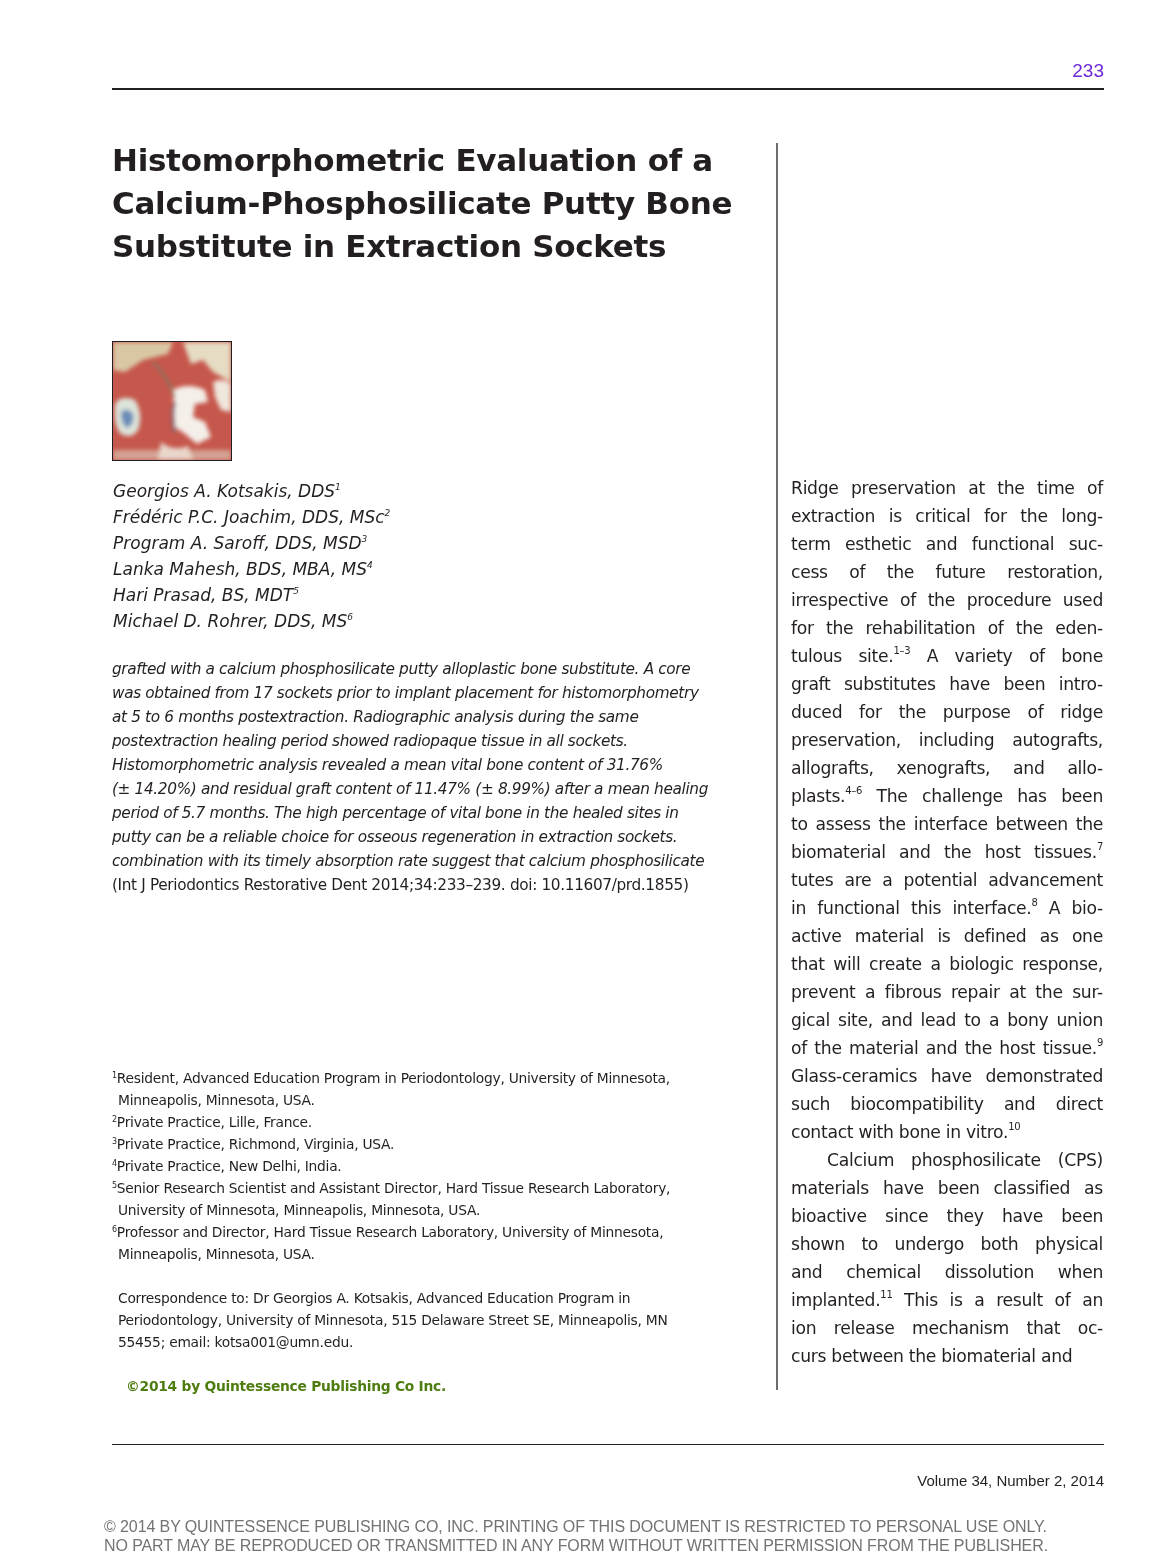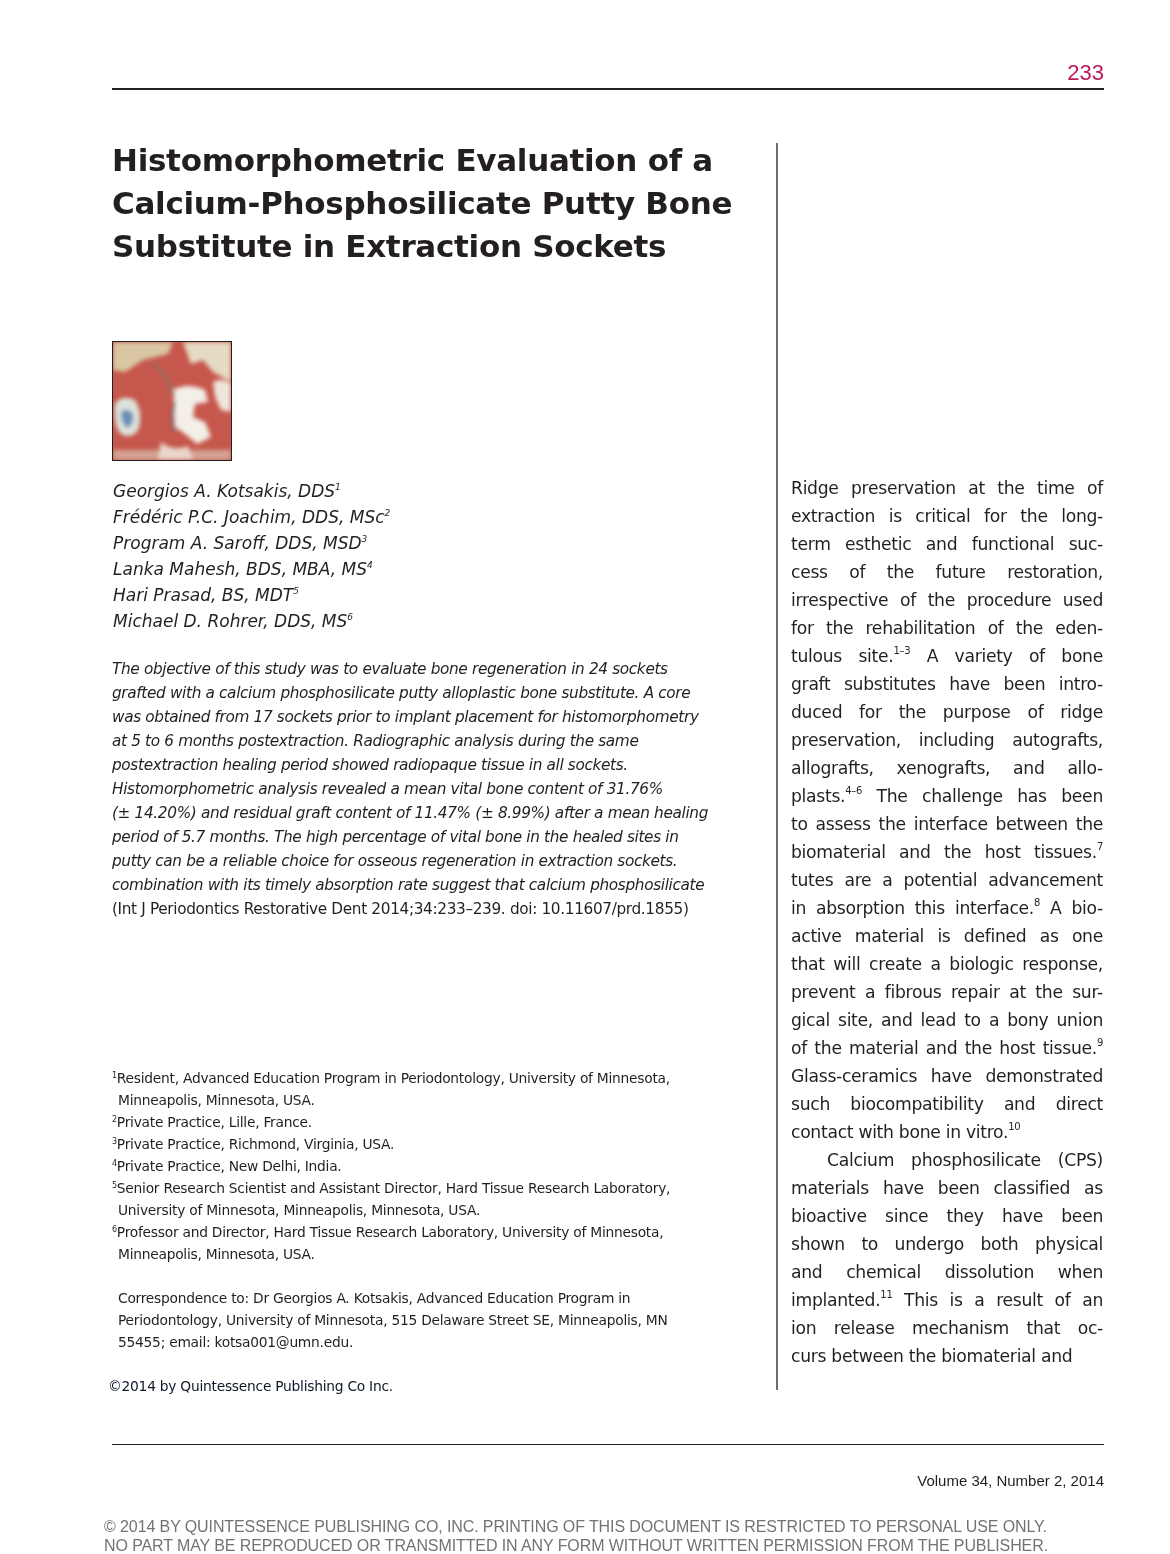--- a/index.html
+++ b/index.html
@@ -1,38 +1,38 @@
 <!DOCTYPE html>
 <html><head>
   <meta charset="utf-8">
   <style>
     html, body { margin: 0; padding: 0; background: #ffffff; }
     body { width: 1170px; height: 1554px; position: relative; overflow: hidden; color: #231f20; font-family: "DejaVu Sans", sans-serif; }
     .abs { position: absolute; }
-    .page-number { right: 66px; top: 60px; font-family: "Liberation Sans", sans-serif; font-size: 22px; color: #be185d; margin-left: 24px; }
+    .page-number { right: 66px; top: 60px; font-family: "Liberation Sans", sans-serif; font-size: 19px; color: #6d28d9; margin-left: 24px; }
     .rule { left: 112px; width: 992px; height: 1.5px; background: #231f20; }
     .top-rule { top: 88px; }
     .bottom-rule { top: 1444px; height: 1px; }
     .col-divider { left: 776px; top: 143px; width: 1.5px; height: 1247px; background: #6d6d6d; }
     .title { left: 112px; top: 139px; width: 640px; font-family: "DejaVu Sans", sans-serif; font-size: 31px; line-height: 43px; font-weight: 500; color: #231f20; letter-spacing: -0.3px; }
     .title .line { display: block; white-space: nowrap; font-weight: bold; }
     .thumb { left: 112px; top: 341px; width: 118px; height: 118px; border: 1.5px solid #231f20; overflow: hidden; background: #c85a4f; }
     .authors { left: 113px; top: 478px; font-family: "DejaVu Sans", sans-serif; font-style: italic; font-size: 17px; line-height: 26px; color: #231f20; }
     .authors .author { display: block; white-space: nowrap; }
     .authors sup, .affil sup, .body-col sup { font-size: 9px; vertical-align: 7px; line-height: 0; }
     .abstract { left: 112px; top: 657px; width: 650px; font-family: "DejaVu Sans", sans-serif; font-size: 15.3px; line-height: 24px; color: #231f20; letter-spacing: -0.35px; }
     .abstract .aline { display: block; white-space: nowrap; font-style: italic; }
     .abstract .citation { font-style: normal; }
     .affil { left: 112px; top: 1067px; width: 620px; font-family: "DejaVu Sans", sans-serif; font-size: 13.8px; line-height: 22px; color: #231f20; letter-spacing: -0.25px; }
     .affil .aff { display: block; white-space: nowrap; }
     .affil .cont { padding-left: 6px; }
     .affil sup { font-size: 8px; vertical-align: 5px; }
     .corr { left: 118px; top: 1287px; width: 620px; font-family: "DejaVu Sans", sans-serif; font-size: 13.8px; line-height: 22px; color: #231f20; letter-spacing: -0.25px; }
     .corr .cl { display: block; white-space: nowrap; }
-    .copyright-line { left: 108px; top: 1375px; font-family: "DejaVu Sans", sans-serif; font-size: 13.8px; line-height: 22px; color: #0f172a; letter-spacing: -0.25px; }
+    .copyright-line { left: 126px; top: 1375px; font-family: "DejaVu Sans", sans-serif; font-size: 13.8px; line-height: 22px; color: #4d7c0f; letter-spacing: -0.25px; font-weight: bold; }
     .body-col { left: 791px; top: 474px; width: 312px; font-family: "DejaVu Sans", sans-serif; font-size: 17.2px; line-height: 28px; color: #231f20; letter-spacing: -0.3px; }
     .body-col .bl { display: block; white-space: nowrap; text-align: justify; text-align-last: justify; }
     .body-col .bl.last { text-align-last: left; }
     .body-col .indent { padding-left: 36px; }
     .body-col sup { font-size: 10px; vertical-align: 8px; }
     .issue { right: 66px; top: 1472px; font-family: "Liberation Sans", sans-serif; font-size: 15px; color: #231f20; }
     .notice { left: 104px; top: 1517px; font-family: "Liberation Sans", sans-serif; font-size: 16px; line-height: 19px; color: #737373; letter-spacing: -0.1px; }
     .notice .nl { display: block; white-space: nowrap; }
   </style>
 </head>
@@ -74,21 +74,20 @@
 <div class="abs authors">
   <span class="author"><span>Georgios A. Kotsakis, DDS</span><sup>1</sup></span>
   <span class="author"><span>Frédéric P.C. Joachim, DDS, MSc</span><sup>2</sup></span>
   <span class="author"><span>Program A. Saroff, DDS, MSD</span><sup>3</sup></span>
   <span class="author"><span>Lanka Mahesh, BDS, MBA, MS</span><sup>4</sup></span>
   <span class="author"><span>Hari Prasad, BS, MDT</span><sup>5</sup></span>
   <span class="author"><span>Michael D. Rohrer, DDS, MS</span><sup>6</sup></span>
 </div>
 
 <div class="abs abstract">
-  <span class="aline">The objective of this study was to evaluate bone regeneration in 24 sockets</span>
   <span class="aline">grafted with a calcium phosphosilicate putty alloplastic bone substitute. A core</span>
   <span class="aline">was obtained from 17 sockets prior to implant placement for histomorphometry</span>
   <span class="aline">at 5 to 6 months postextraction. Radiographic analysis during the same</span>
   <span class="aline">postextraction healing period showed radiopaque tissue in all sockets.</span>
   <span class="aline">Histomorphometric analysis revealed a mean vital bone content of 31.76%</span>
   <span class="aline">(± 14.20%) and residual graft content of 11.47% (± 8.99%) after a mean healing</span>
   <span class="aline">period of 5.7 months. The high percentage of vital bone in the healed sites in</span>
   <span class="aline">putty can be a reliable choice for osseous regeneration in extraction sockets.</span>
   <span class="aline">combination with its timely absorption rate suggest that calcium phosphosilicate</span>
   <span class="aline citation">(Int J Periodontics Restorative Dent 2014;34:233–239. doi: 10.11607/prd.1855)</span>
@@ -123,21 +122,21 @@
     <span class="bl"><span>for the rehabilitation of the eden-</span></span>
     <span class="bl"><span>tulous site.</span><sup>1–3</sup><span> A variety of bone</span></span>
     <span class="bl"><span>graft substitutes have been intro-</span></span>
     <span class="bl"><span>duced for the purpose of ridge</span></span>
     <span class="bl"><span>preservation, including autografts,</span></span>
     <span class="bl"><span>allografts, xenografts, and allo-</span></span>
     <span class="bl"><span>plasts.</span><sup>4–6</sup><span> The challenge has been</span></span>
     <span class="bl"><span>to assess the interface between the</span></span>
     <span class="bl"><span>biomaterial and the host tissues.</span><sup>7</sup><span></span></span>
     <span class="bl"><span>tutes are a potential advancement</span></span>
-    <span class="bl"><span>in absorption this interface.</span><sup>8</sup><span> A bio-</span></span>
+    <span class="bl"><span>in functional this interface.</span><sup>8</sup><span> A bio-</span></span>
     <span class="bl"><span>active material is defined as one</span></span>
     <span class="bl"><span>that will create a biologic response,</span></span>
     <span class="bl"><span>prevent a fibrous repair at the sur-</span></span>
     <span class="bl"><span>gical site, and lead to a bony union</span></span>
     <span class="bl"><span>of the material and the host tissue.</span><sup>9</sup><span></span></span>
     <span class="bl"><span>Glass-ceramics have demonstrated</span></span>
     <span class="bl"><span>such biocompatibility and direct</span></span>
     <span class="bl last"><span>contact with bone in vitro.</span><sup>10</sup><span></span></span>
     <span class="bl indent"><span>Calcium phosphosilicate (CPS)</span></span>
     <span class="bl"><span>materials have been classified as</span></span>

